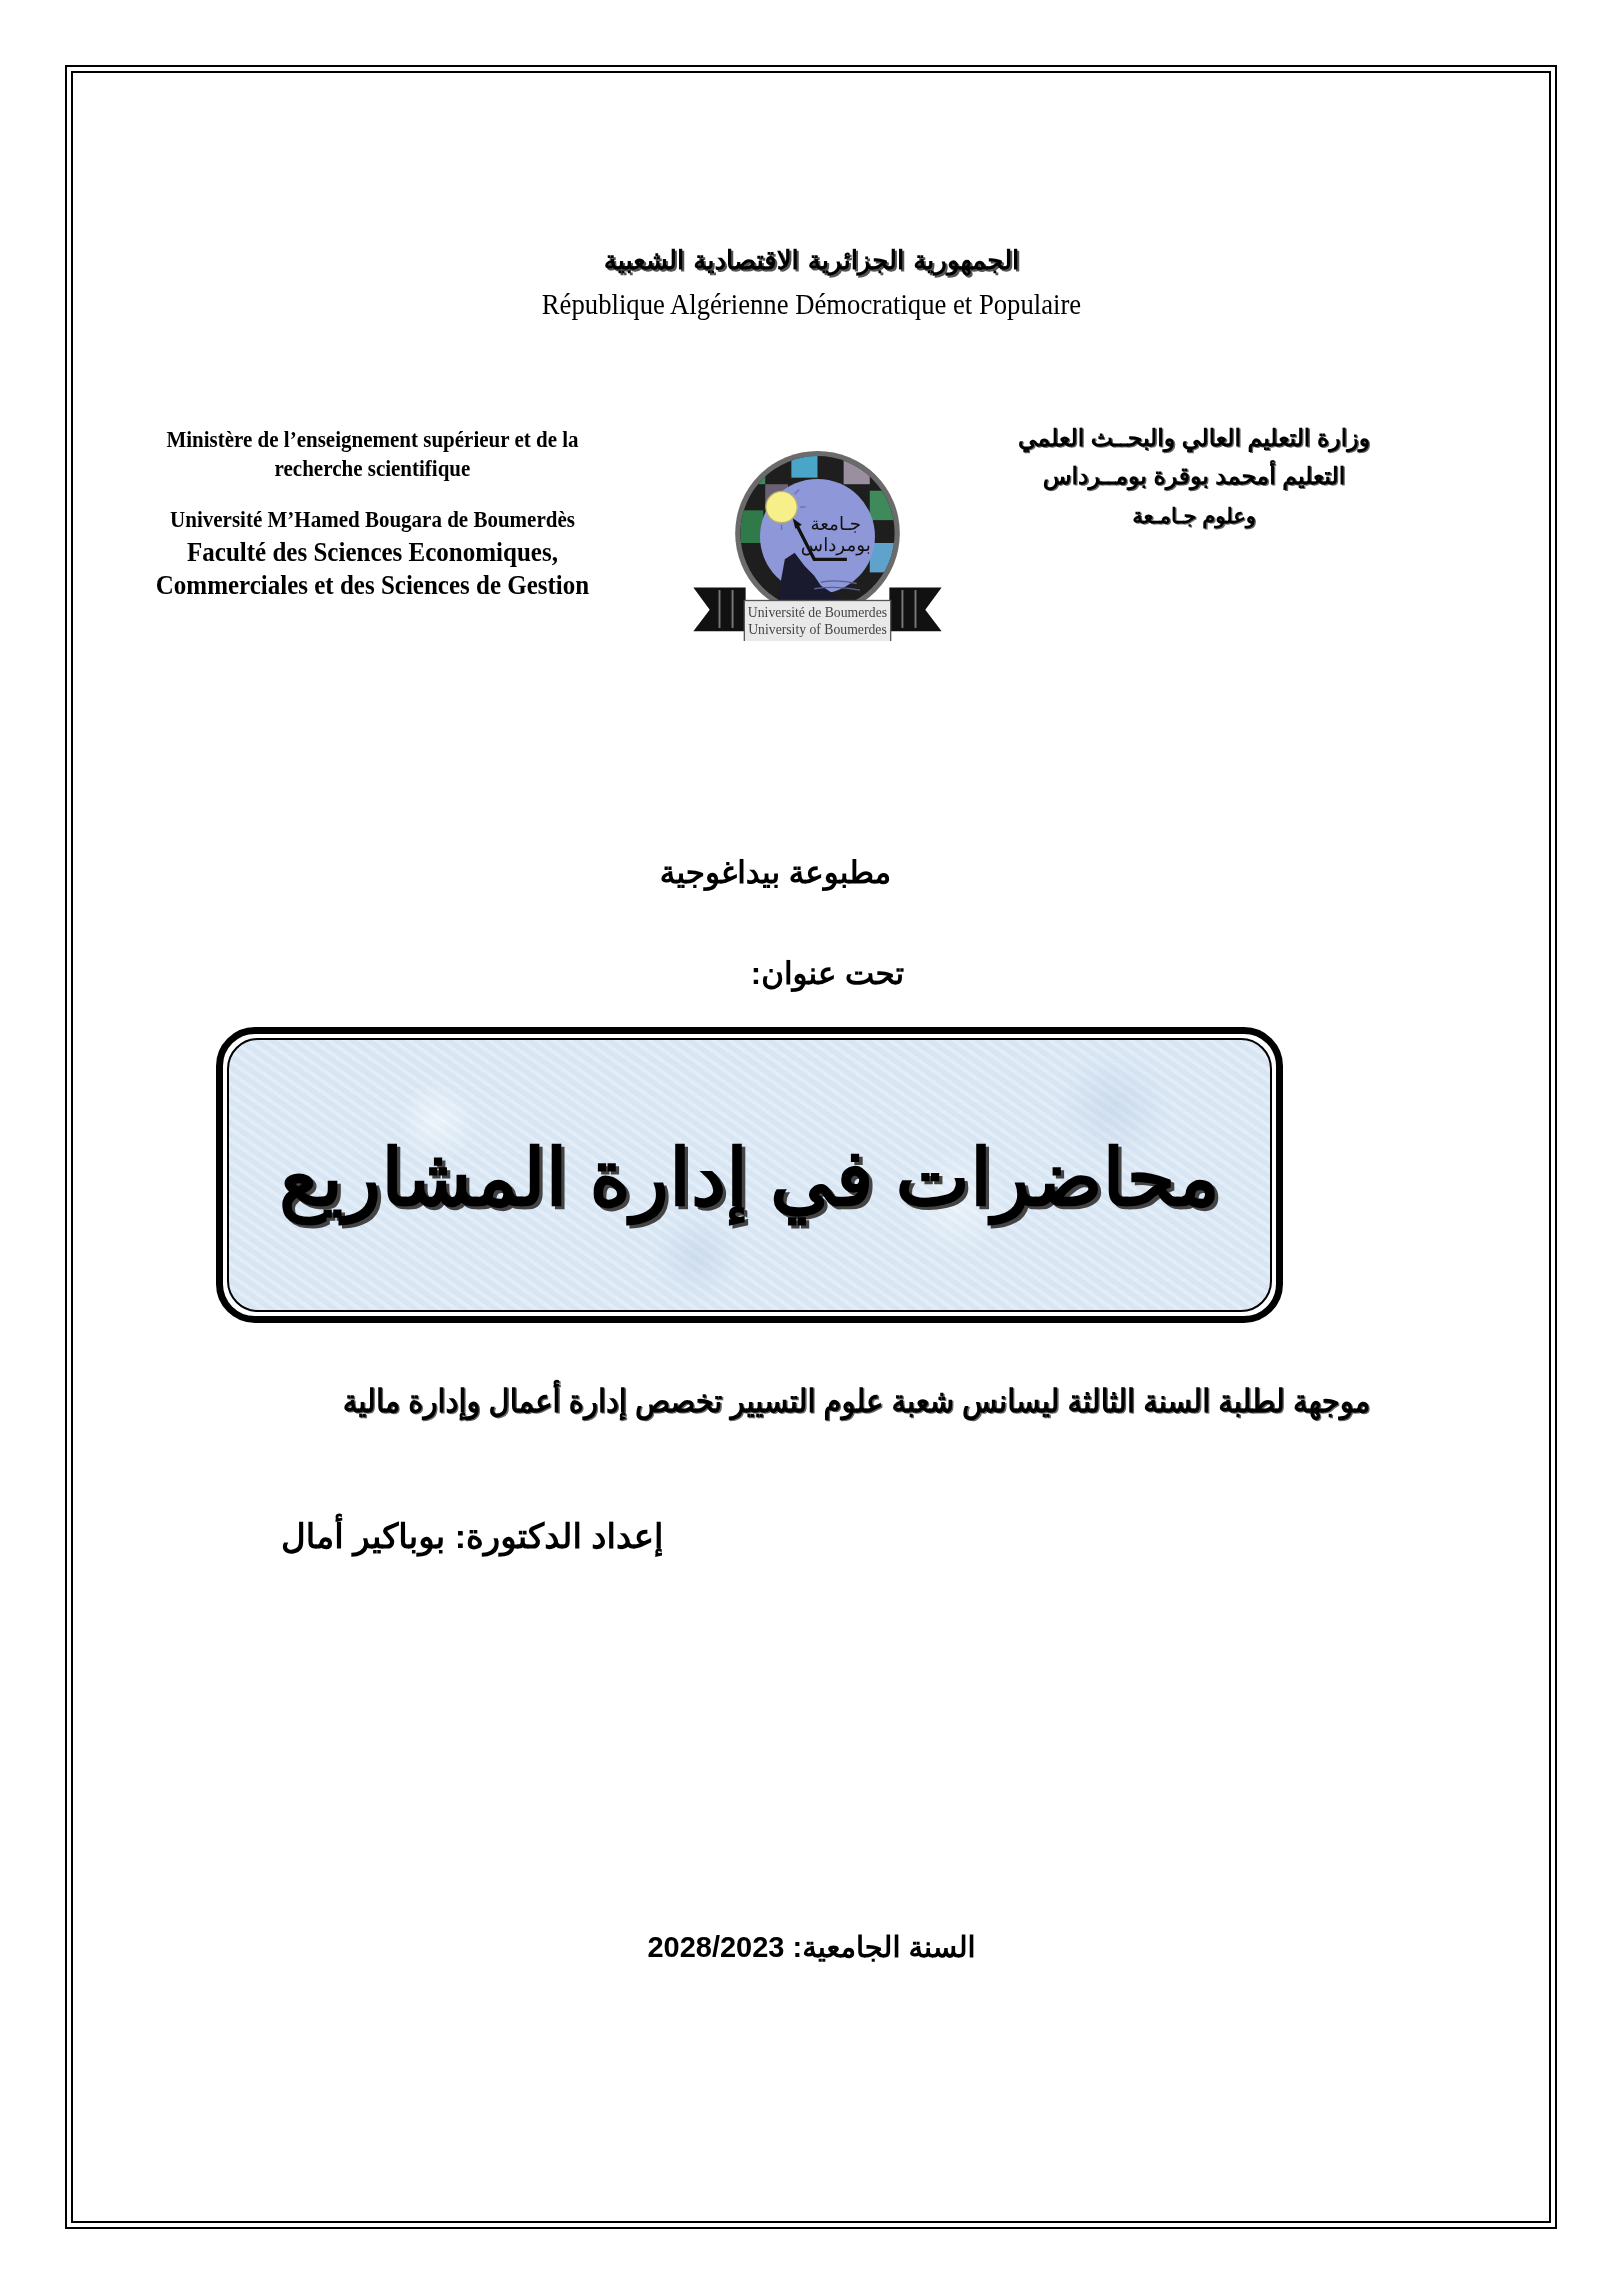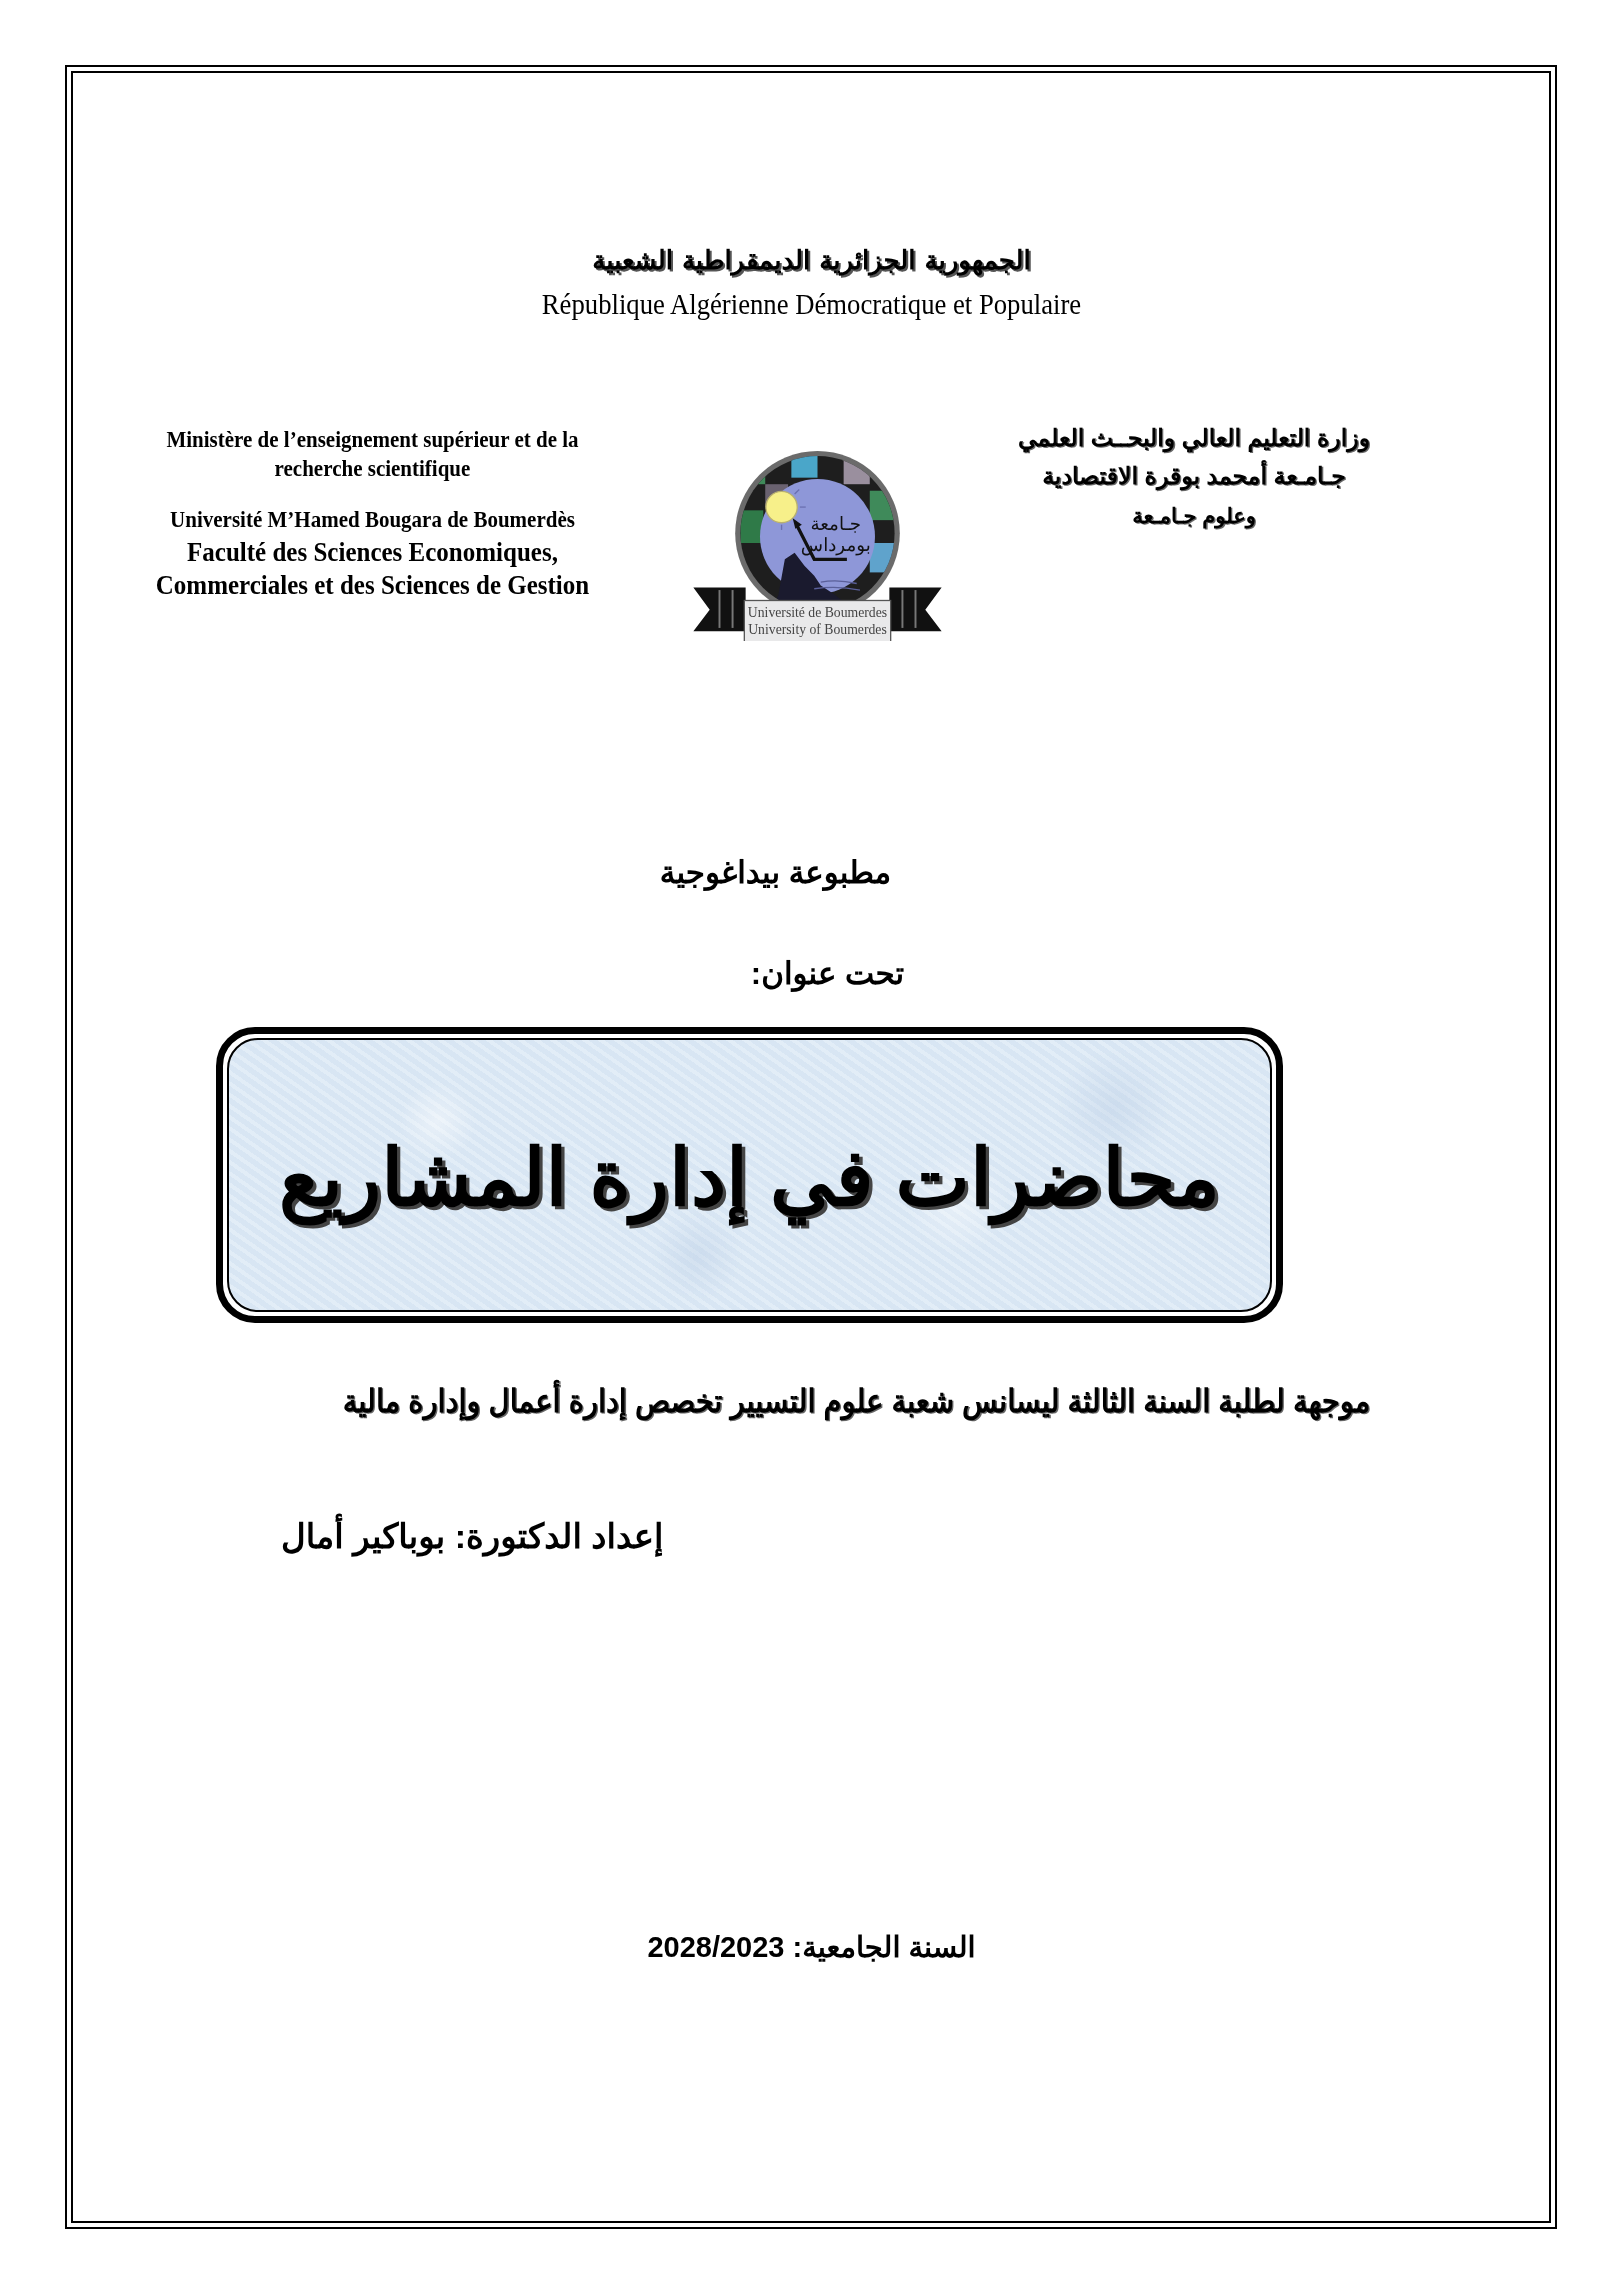--- a/index.html
+++ b/index.html
@@ -170,21 +170,21 @@
     }
     .academic-year .label { direction: rtl; unicode-bidi: embed; }
   </style>
 </head>
 <body>
 
 <div class="page-border">
   <div class="page-border-inner"></div>
 </div>
 
-<div class="abs republic-ar">الجمهورية الجزائرية الديمقراطية الشعبية</div>
+<div class="abs republic-ar">الجمهورية الجزائرية الاقتصادية الشعبية</div>
 <div class="abs republic-fr">République Algérienne Démocratique et Populaire</div>
 
 <div class="abs left-block">
   <div class="ministry">
     <div>Ministère de l’enseignement supérieur et de la</div>
     <div>recherche scientifique</div>
   </div>
   <div class="university">Université M’Hamed Bougara de Boumerdès</div>
   <div class="faculty">
     <div>Faculté des Sciences Economiques,</div>
@@ -234,21 +234,21 @@
       <line x1="360" y1="222" x2="360" y2="280"></line>
     </g>
     <rect x="98" y="238" width="224" height="64" fill="#e9e9ea" stroke="#555" stroke-width="2"></rect>
     <text x="210" y="264" text-anchor="middle" font-family="Liberation Serif, serif" font-size="21" fill="#444">Université de Boumerdes</text>
     <text x="210" y="289" text-anchor="middle" font-family="Liberation Serif, serif" font-size="21" fill="#444">University of Boumerdes</text>
   </svg>
 </div>
 
 <div class="abs right-block">
   <div class="r1">وزارة التعليم العالي والبحــث العلمي</div>
-  <div class="r2">جـامـعة أمحمد بوقرة الاقتصادية</div>
+  <div class="r2">التعليم أمحمد بوقرة بومــرداس</div>
   <div class="r4">وعلوم جـامـعة</div>
 </div>
 
 <div class="abs pedagogic">مطبوعة بيداغوجية</div>
 <div class="abs under-title">تحت عنوان:</div>
 
 <div class="abs title-box">
   <div class="title-box-inner">
     <div class="main-title">محاضرات في إدارة المشاريع</div>
   </div>

